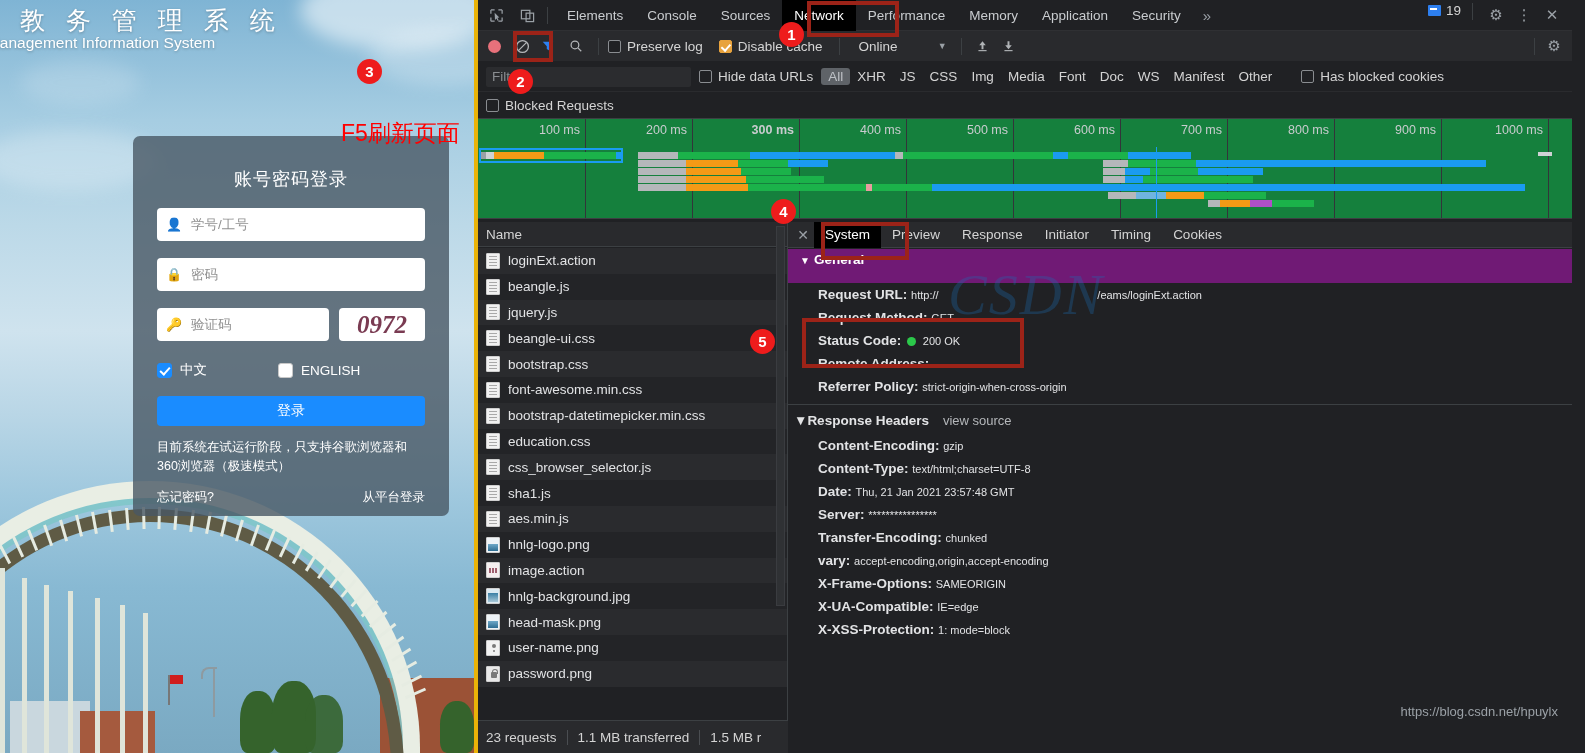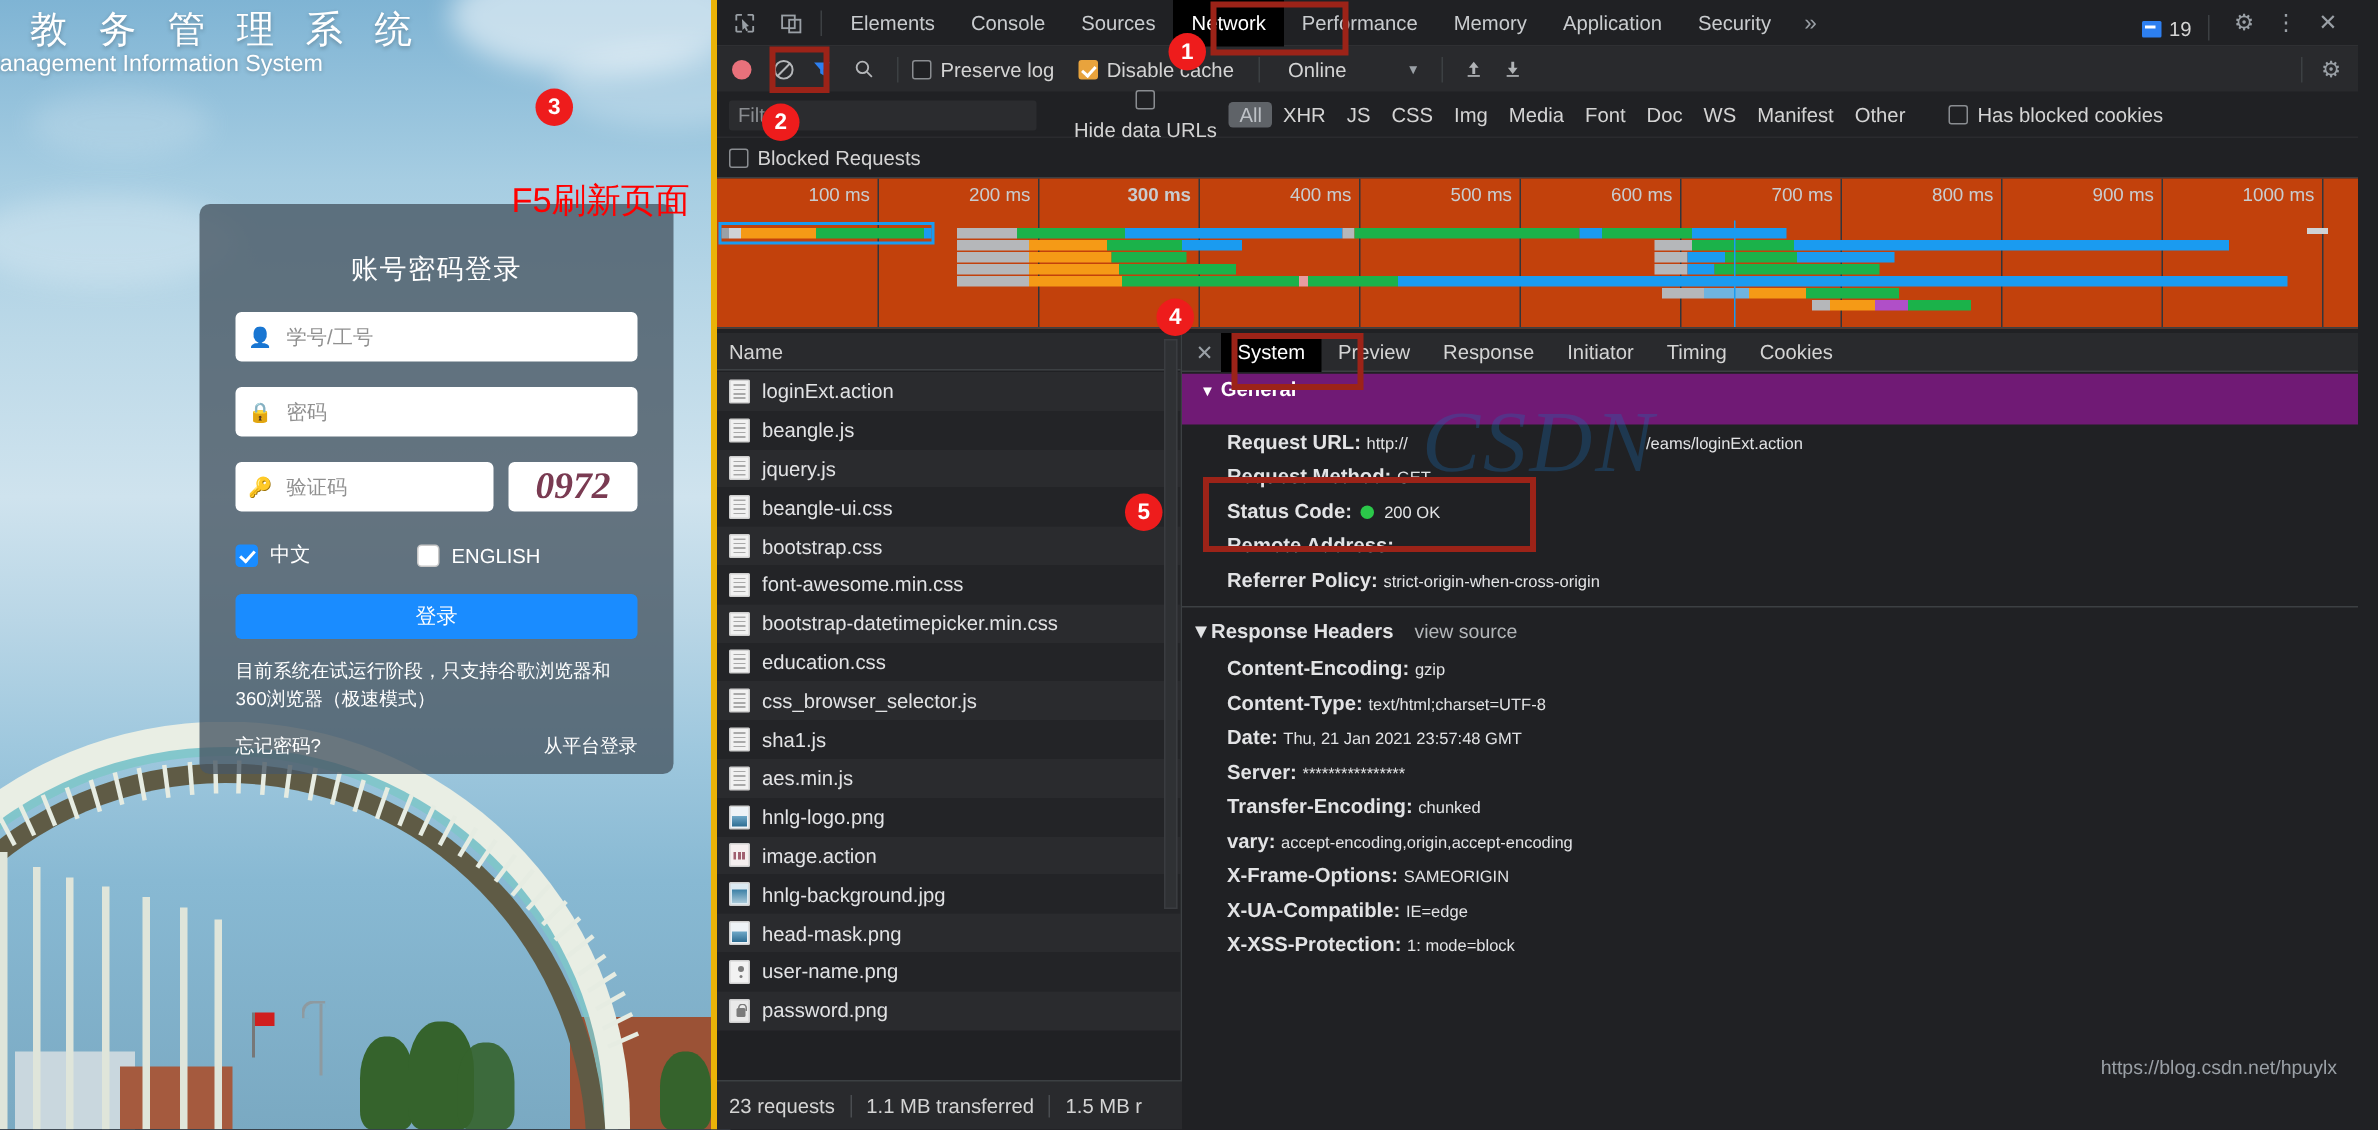--- a/index.html
+++ b/index.html
@@ -111,21 +111,21 @@
     position:absolute; left:474px; top:0; width:1098px; height:753px;
     background:#202124; color:#d4d4d4; font-size:13px;
     border-left:4px solid #eab308;
   }
   
   #tabbar { height:31px; background:#202124; display:flex; align-items:center; border-bottom:1px solid #2f3033; position:relative;}
   .tb-icon { width:25px; height:25px; margin-left:6px; display:flex; align-items:center; justify-content:center; color:#9aa0a6; }
   .tb-sep { width:1px; height:17px; background:#3c4043; margin:0 7px; }
   .tab { padding:0 12px; height:31px; line-height:31px; color:#c9cccf; font-size:13.5px; white-space:nowrap; cursor:default;}
   .tab.more { color:#9aa0a6; font-size:15px; padding:0 10px;}
-  #tab-right { margin-left:auto; display:flex; align-items:flex-end; padding-right:8px; gap:4px;}
+  #tab-right { margin-left:auto; display:flex; align-items:flex-start; padding-right:8px; gap:4px;}
   #msgcount { display:flex; align-items:center; gap:5px; color:#d4d4d4; font-size:13.5px;}
   .msgsq { width:13px; height:11px; background:#2d7ff0; border-radius:1px; position:relative;}
   .msgsq::after{content:"";position:absolute;left:2px;top:3px;width:7px;height:1.5px;background:#fff;}
   .ic-btn { width:24px; height:24px; display:flex; align-items:center; justify-content:center; color:#9aa0a6; font-size:15px;}
 
   
   #toolbar { height:31px; background:#292a2d; display:flex; align-items:center; border-bottom:1px solid #202124; padding-left:8px; gap:2px;}
   #rec-dot { width:13px; height:13px; border-radius:50%; background:#e8717b; margin:0 8px 0 2px;}
   #clear-btn { width:22px; height:22px; display:flex; align-items:center; justify-content:center; color:#b5b7ba; }
   #filter-ic { width:26px; height:22px; display:flex; align-items:center; justify-content:center; }
@@ -142,21 +142,21 @@
 
   
   #filterrow { height:30px; background:#202124; display:flex; align-items:center; padding-left:8px; border-bottom:1px solid #2a2b2e;}
   #filter-input { width:205px; height:20px; background:#2b2c2f; border-radius:2px; color:#8a8d91; font-size:13.5px; padding:0 6px; line-height:20px;}
   .fr-chk { display:flex; align-items:center; gap:6px; margin-left:14px; color:#d4d4d4; font-size:13.5px;}
   .ftype { padding:0 7px; color:#d4d4d4; font-size:13.5px; }
   .ftype.sel { background:#5f6368; border-radius:3px; color:#bdc1c6; padding:1px 7px;}
   #blocked-row { height:27px; background:#202124; display:flex; align-items:center; padding-left:8px; border-bottom:1px solid #3c4043;}
 
   
-  #timeline { height:100px; background:#c2410c; position:relative; border-bottom:1px solid #3c4043; overflow:hidden;}
+  #timeline { height:100px; background:#15803d; position:relative; border-bottom:1px solid #3c4043; overflow:hidden;}
   #ruler { position:relative; height:28px; }
   .tick { position:absolute; top:0; height:100px; border-left:1px solid #33353a; }
   .ticklabel { position:absolute; top:4px; color:#c9cccf; font-size:12.5px; transform:translateX(-100%); padding-right:5px; white-space:nowrap;}
   .wf { position:absolute; height:7px; }
   #playhead { position:absolute; top:28px; height:72px; width:1px; background:#1a9bf0;}
 
   
   #split { position:absolute; left:0; top:222px; right:0; bottom:33px; display:flex; }
   #listpane { width:310px; background:#202124; position:relative; border-right:1px solid #3c4043; }
   #list-head { height:25px; background:#292a2d; border-bottom:1px solid #3c4043; display:flex; align-items:center; padding-left:8px; color:#d4d4d4; font-size:13.5px;}
@@ -399,21 +399,21 @@
           </svg>
       </div>
       <div id="toolbar-right">
         <div class="tsep"></div>
         <div class="ic-btn">⚙</div>
       </div>
     </div>
 
     <div id="filterrow">
       <div id="filter-input">Filter</div>
-      <div class="fr-chk" style="margin-left:25px;flex-direction:column;">
+      <div class="fr-chk" style="margin-left:8px;">
         <span class="dcb"></span>
         <span>Hide data URLs</span>
       </div>
       <div class="ftype sel" style="margin-left:8px;">All</div>
       <div class="ftype">XHR</div>
       <div class="ftype">JS</div>
       <div class="ftype">CSS</div>
       <div class="ftype">Img</div>
       <div class="ftype">Media</div>
       <div class="ftype">Font</div>

